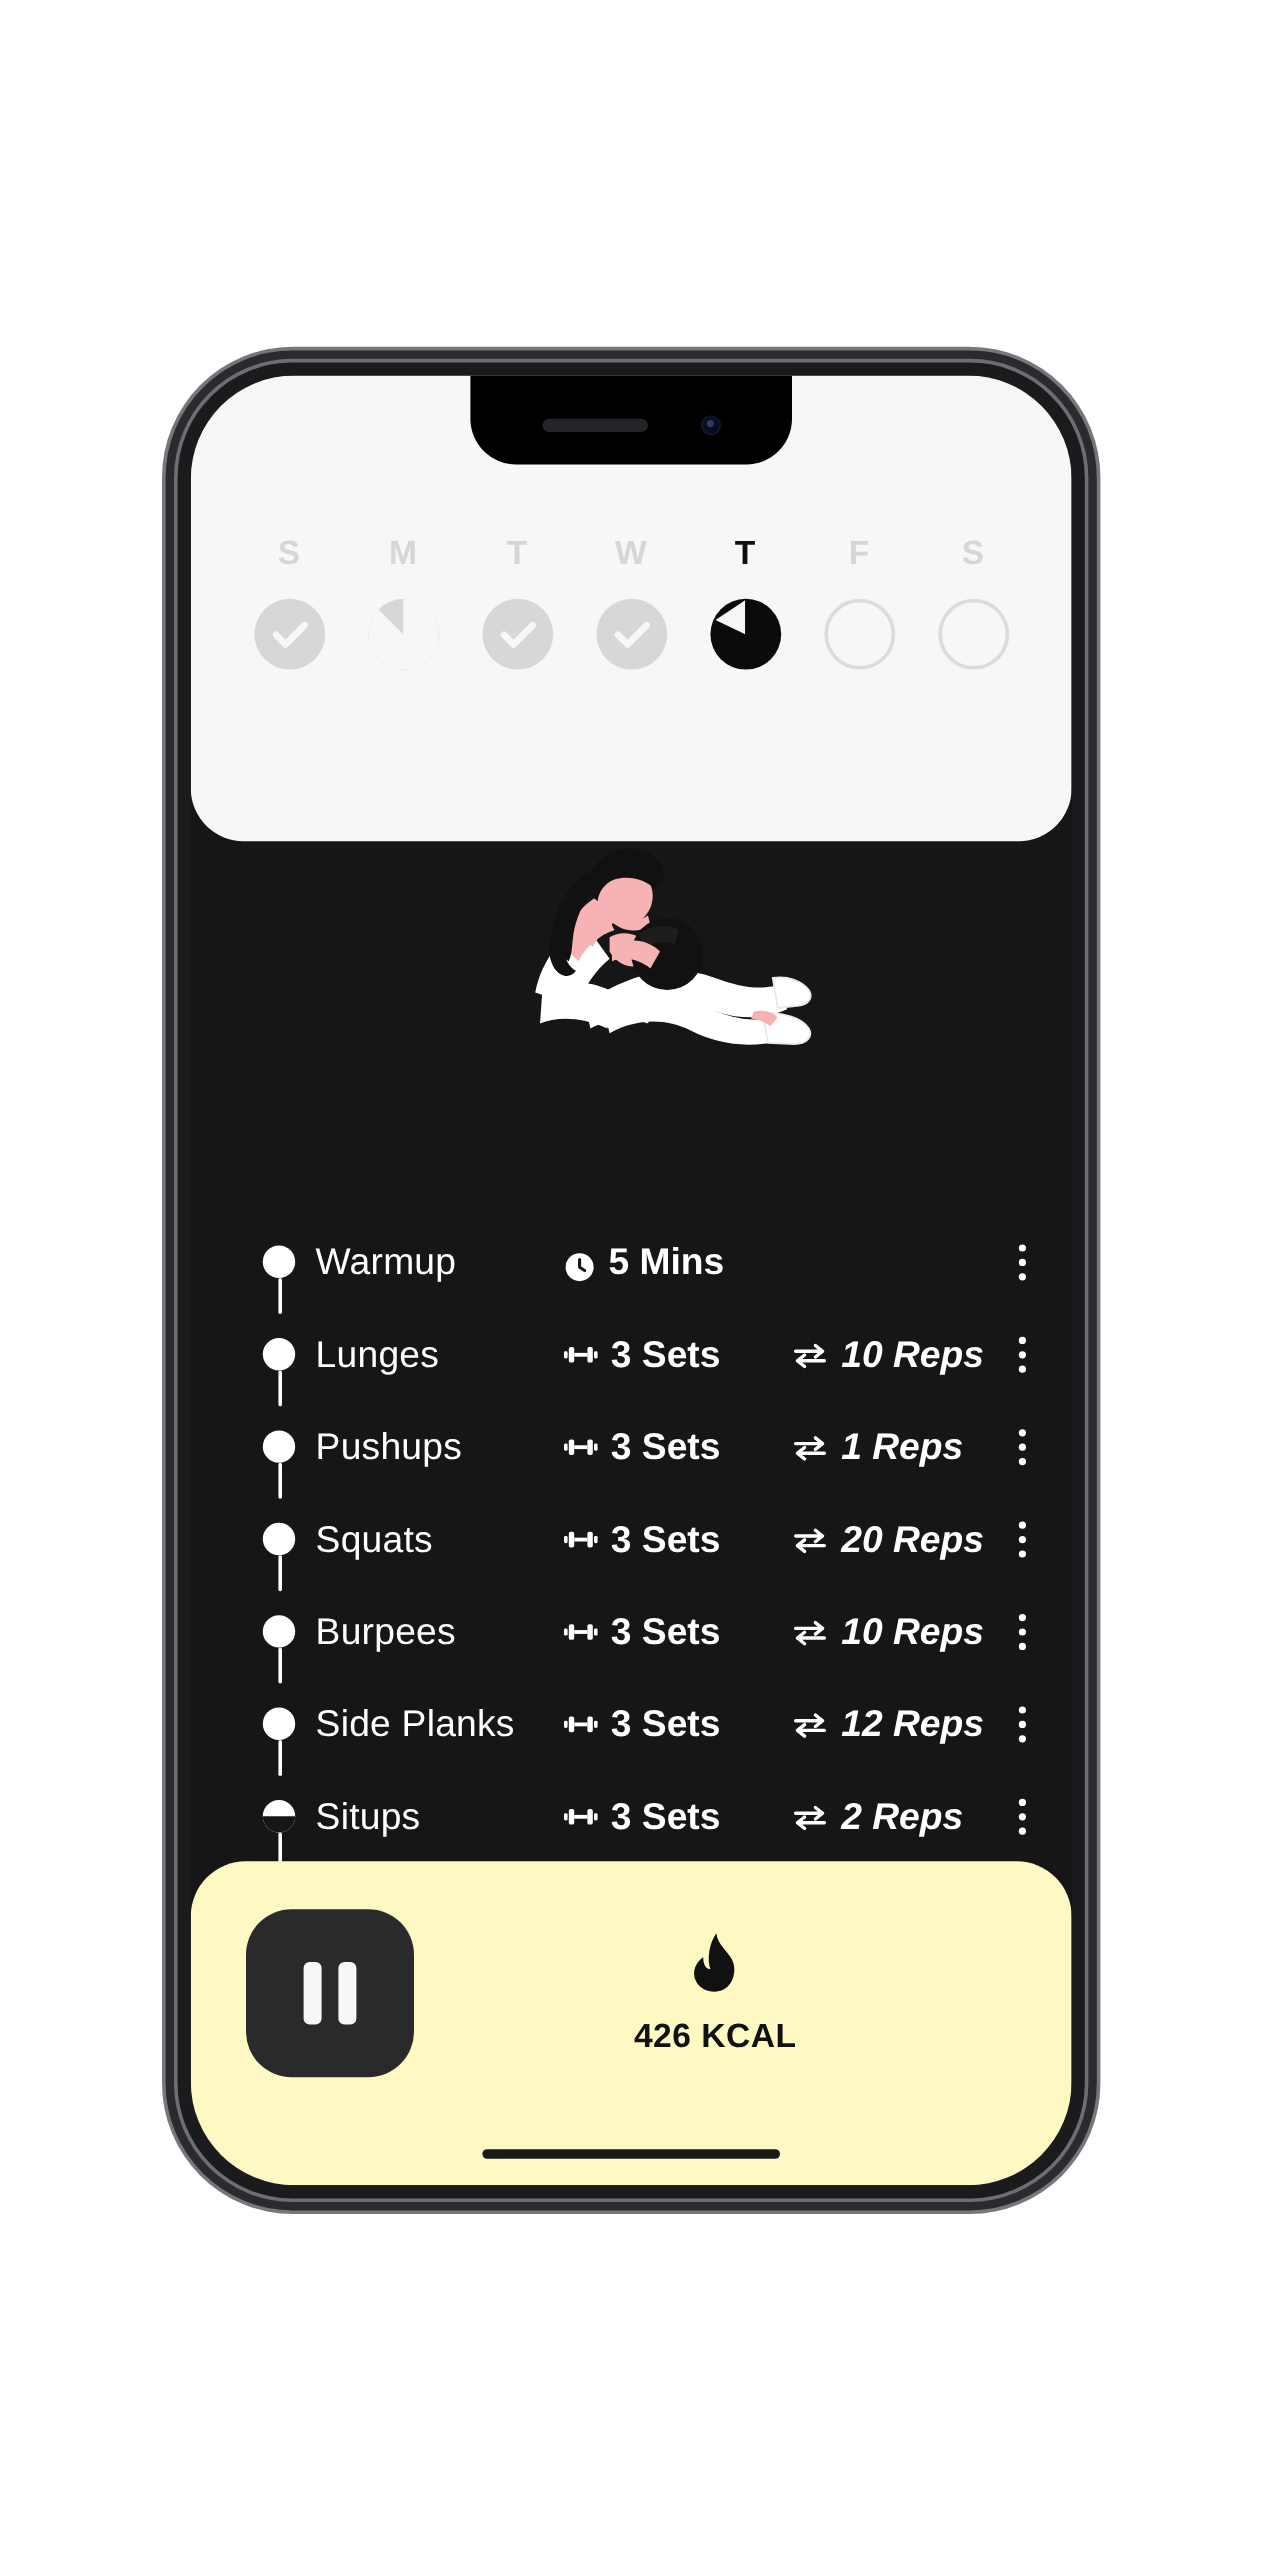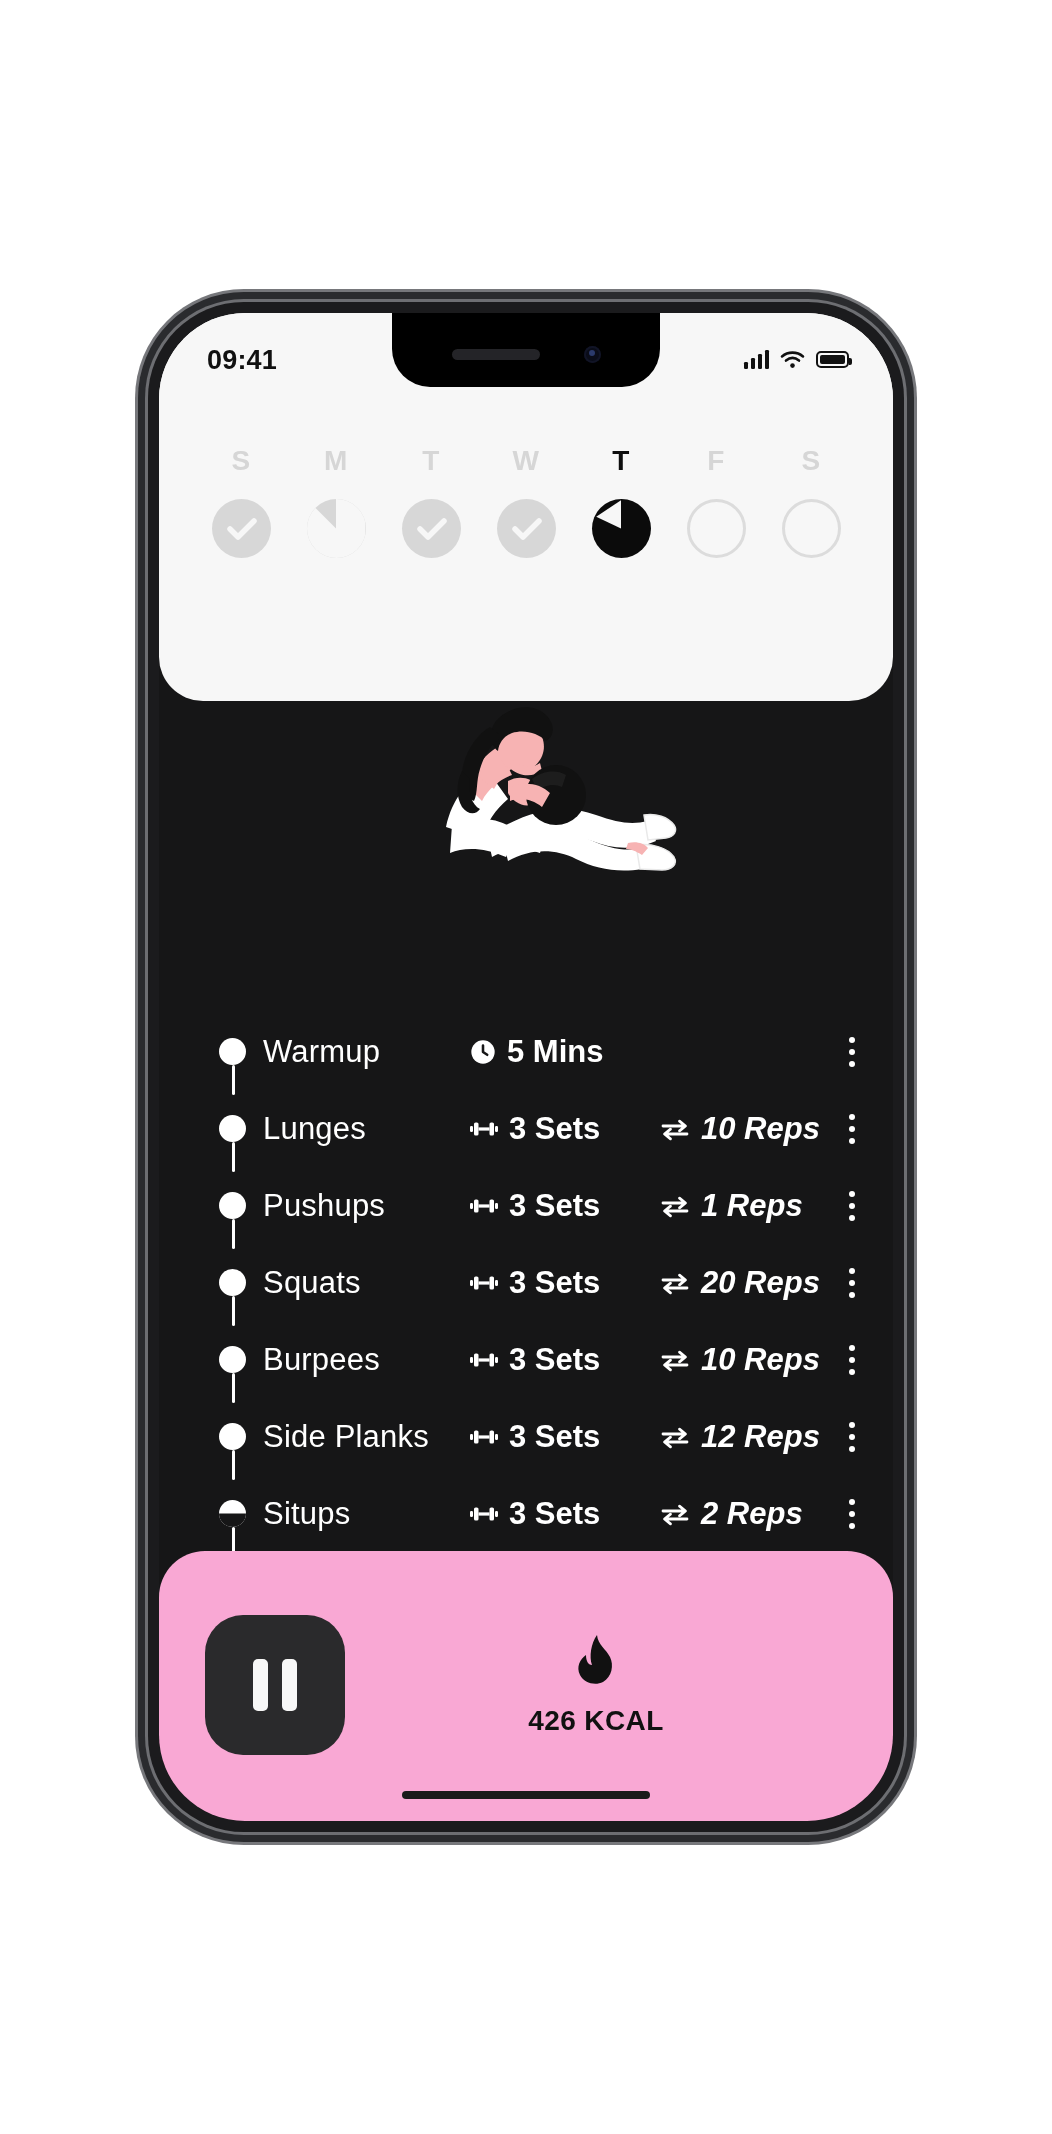--- a/index.html
+++ b/index.html
@@ -160,35 +160,35 @@
   .ex-name {
     flex: none; width: 206px;
     font-size: 31px; color: #ffffff; font-weight: 400; letter-spacing: .2px;
   }
   .metric {
     display: flex; align-items: center; gap: 10px;
     font-size: 31px; color: #ffffff; font-weight: 600;
   }
   .metric.sets { width: 190px; flex: none; }
   .metric.reps { width: 190px; flex: none; font-style: italic; }
-  .metric.mins { width: 190px; flex: none; }
+  .metric.mins { width: 190px; flex: none; align-items: flex-end; }
   .metric svg { flex: none; }
   .kebab {
     margin-left: auto; width: 34px; height: 44px;
     display: flex; flex-direction: column; align-items: center; justify-content: center; gap: 6px;
   }
   .kebab i { width: 6px; height: 6px; border-radius: 50%; background: #ffffff; display: block; }
 
   
   .bottom {
     position: absolute; left: 0; right: 0; bottom: 0; height: 270px;
-    background: #f9a8d4; border-top-left-radius: 46px; border-top-right-radius: 46px;
+    background: #fef9c3; border-top-left-radius: 46px; border-top-right-radius: 46px;
     z-index: 7;
     display: flex; align-items: flex-start;
-    padding: 64px 46px 0 46px;
+    padding: 40px 46px 0 46px;
   }
   .pause-btn {
     width: 140px; height: 140px; border-radius: 38px; background: #2a2a2c;
     display: flex; align-items: center; justify-content: center; gap: 14px;
     flex: none;
   }
   .pause-btn i { display:block; width: 15px; height: 52px; background: #f7f7f7; border-radius: 5px; }
   .stat {
     flex: 1; display: flex; flex-direction: column; align-items: center;
     padding-top: 14px;
@@ -547,39 +547,20 @@
           <div class="stat-icon">
             <svg width="46" height="54" viewBox="0 0 46 54">
               <path d="M24 2 C25 12 33 16 37 24 C41 32 39 44 30 49 C22 53 11 50 7 42 C3 34 7 26 13 22 C13 29 16 32 19 32 C16 24 18 10 24 2 Z" fill="#111111"></path>
             </svg>
           </div>
           <div class="stat-label">426 KCAL</div>
         </div>
         <div class="home-ind"></div>
       </div>
 
-      <div class="status-bar">
-        <div class="status-time">09:41</div>
-        <div class="status-right">
-          <div class="bars">
-              <i></i>
-              <i></i>
-              <i></i>
-              <i></i>
-            </div>
-          <svg width="25" height="19" viewBox="0 0 25 19">
-            <path d="M2 6.4 C8 1.4 17 1.4 23 6.4" fill="none" stroke="#111" stroke-width="2.6" stroke-linecap="round"></path>
-            <path d="M6 10.6 C10.4 7 14.6 7 19 10.6" fill="none" stroke="#111" stroke-width="2.6" stroke-linecap="round"></path>
-            <circle cx="12.5" cy="15.6" r="2.3" fill="#111"></circle>
-          </svg>
-          <div class="batt">
-              <i></i>
-            </div>
-        </div>
-      </div>
 
       <div class="notch">
         <div class="speaker"></div>
         <div class="cam"></div>
       </div>
 
     </div>
   </div>
 </div>
 

